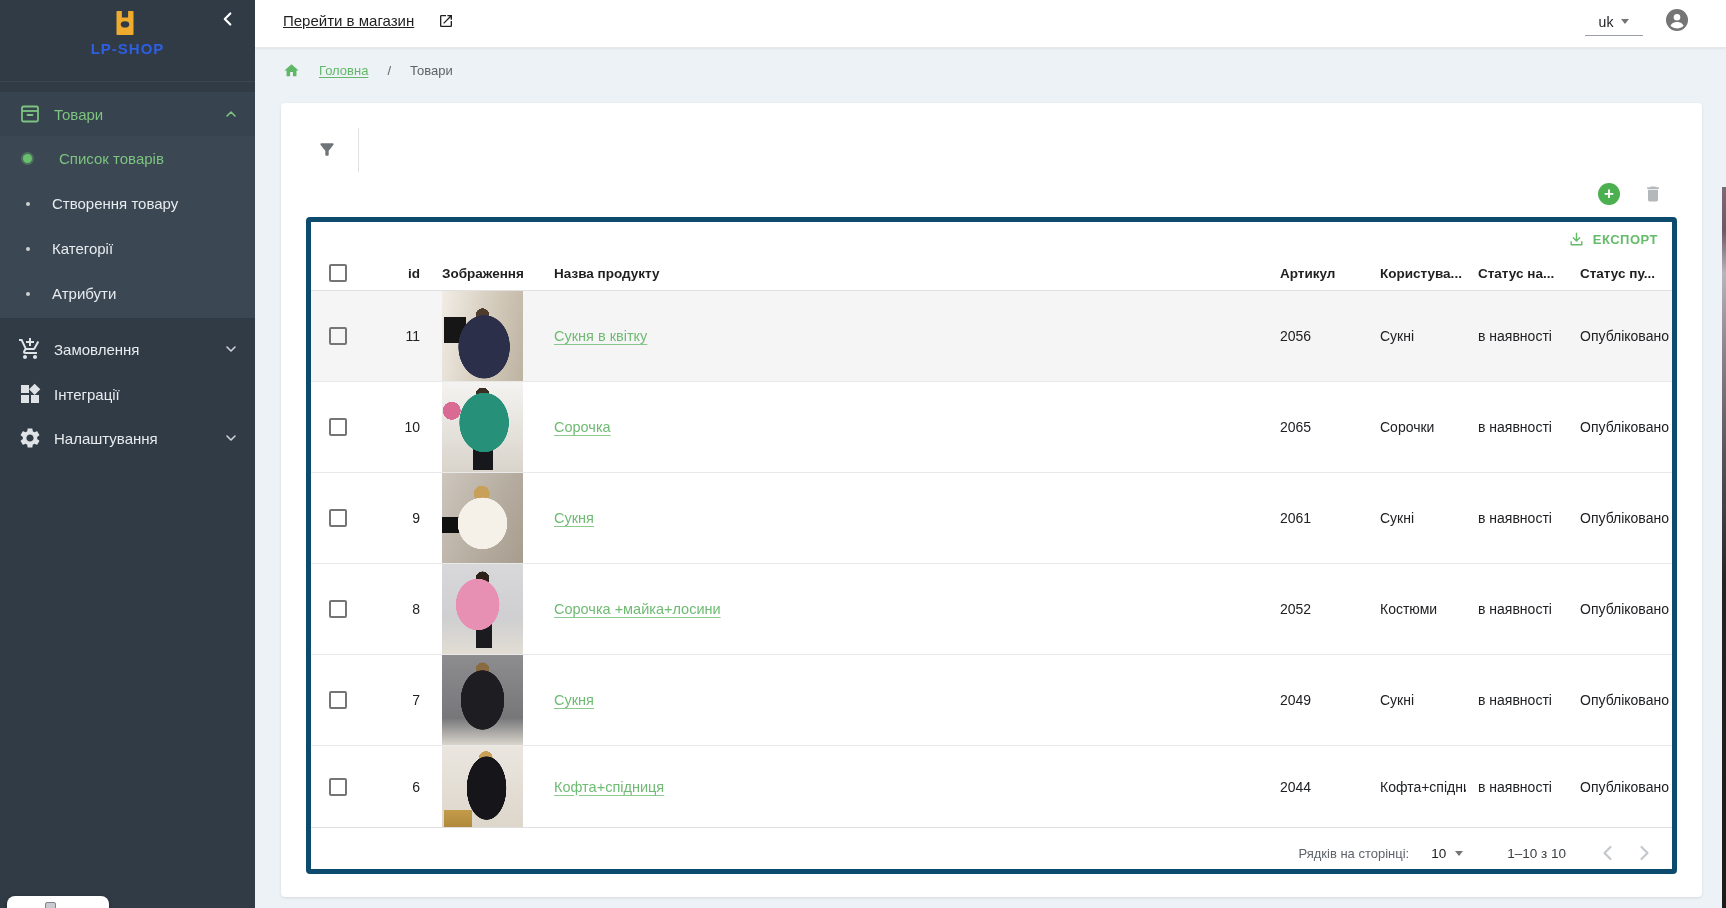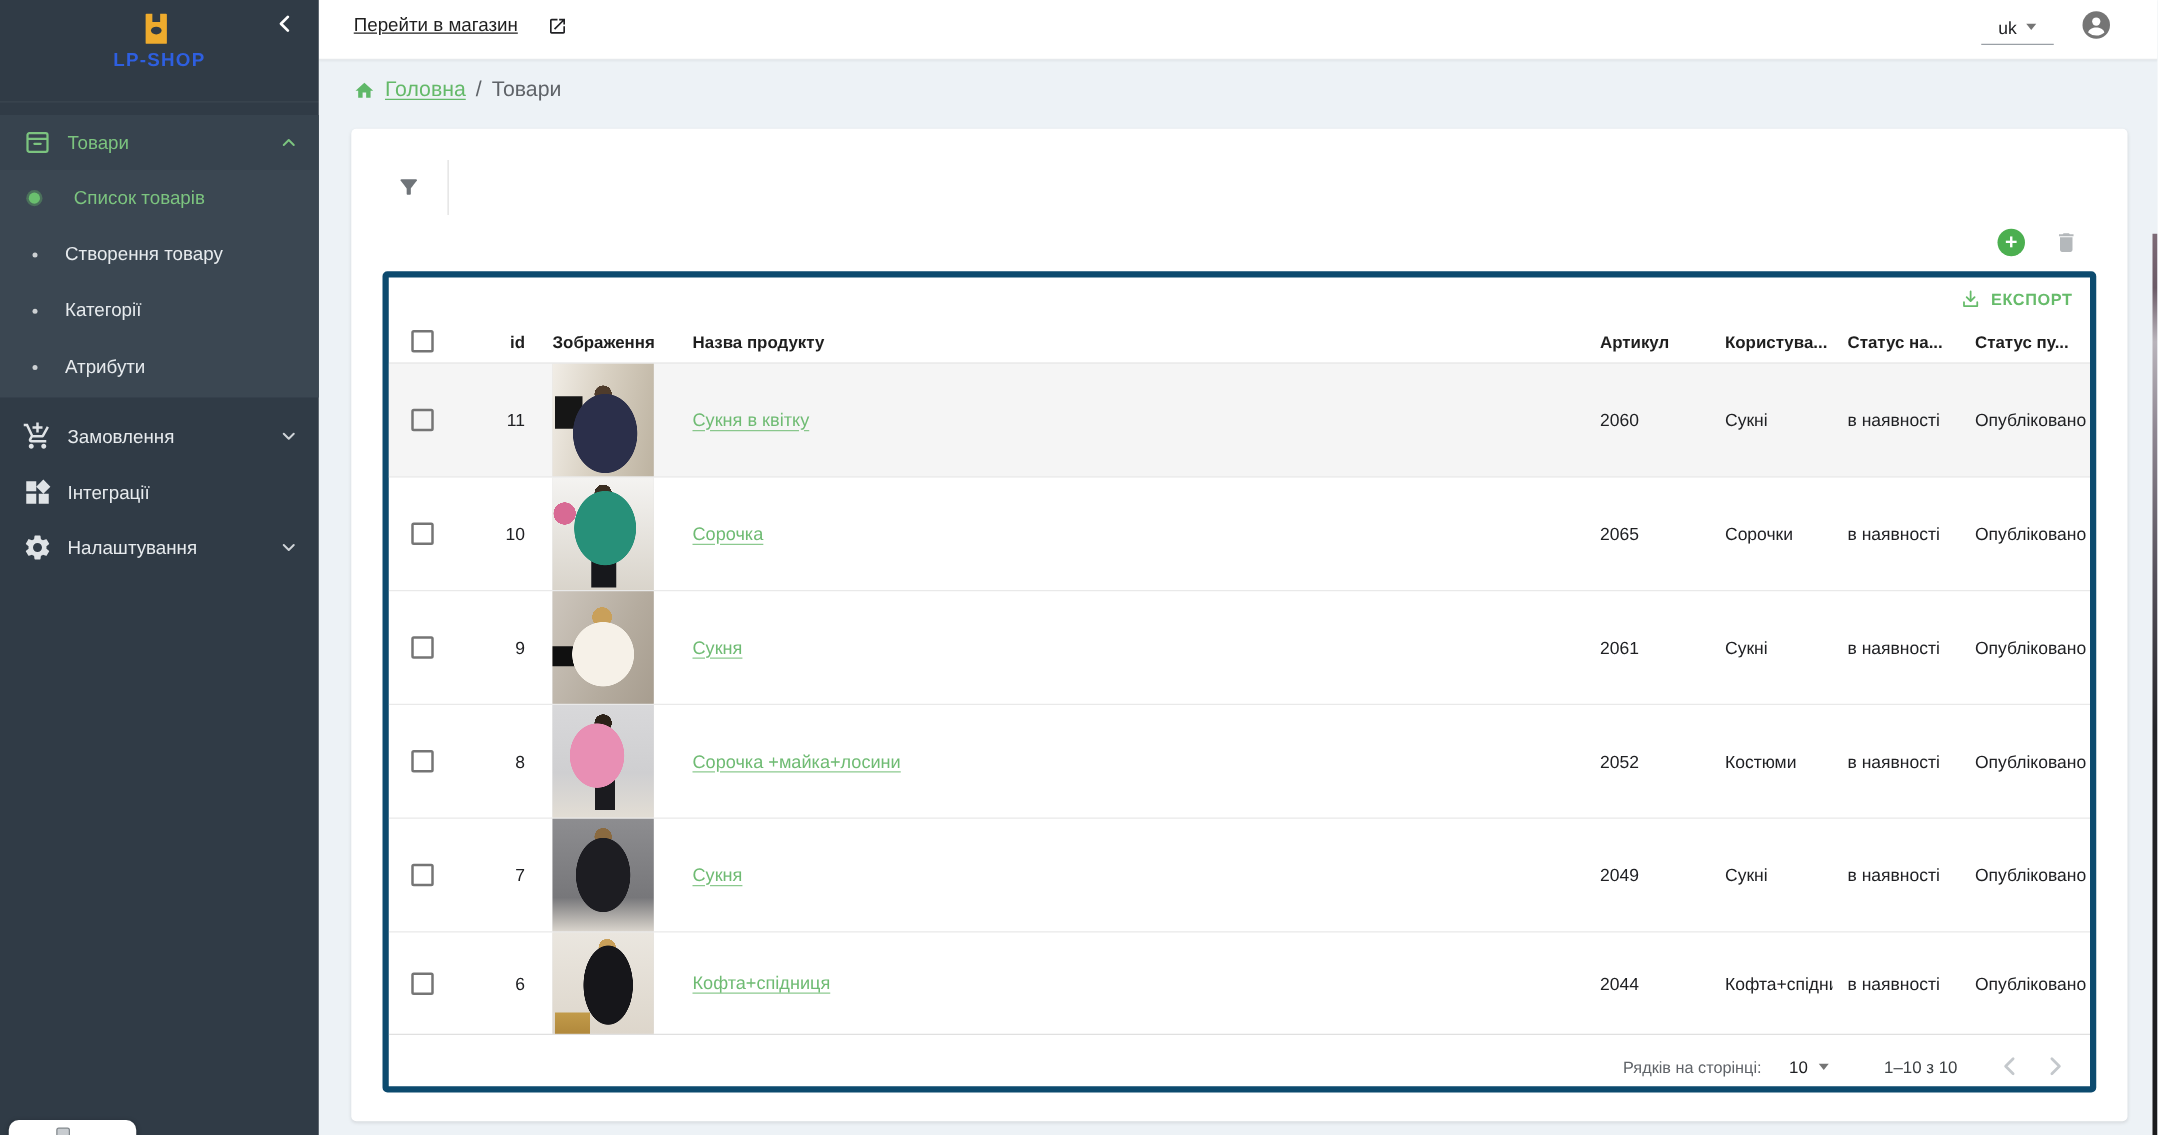--- a/index.html
+++ b/index.html
@@ -30,21 +30,21 @@
   .topbar { position:absolute; left:255px; top:0; width:1471px; height:48px; background:#ffffff; border-bottom:1px solid #e6e9ec; box-shadow:0 1px 2px rgba(0,0,0,0.06); z-index:4; }
   .shop-link { position:absolute; left:28px; top:12px; display:flex; align-items:center; gap:24px; cursor:pointer; }
   .shop-link span { font-size:15px; color:#1f1f1f; text-decoration:underline; }
   .lang-select { position:absolute; left:1330px; top:8px; width:58px; height:28px; border-bottom:1px solid #9aa0a6; display:flex; align-items:center; justify-content:center; gap:8px; cursor:pointer; }
   .lang-select span { font-size:14px; color:#202124; }
   .caret { width:0; height:0; border-left:4px solid transparent; border-right:4px solid transparent; border-top:5px solid #757575; }
   .avatar-btn { position:absolute; left:1410px; top:8px; width:24px; height:24px; cursor:pointer; }
 
   
   .content { position:absolute; left:255px; top:48px; width:1471px; height:860px; background:#edf2f6; }
-  .breadcrumb { position:absolute; left:28px; top:14px; display:flex; align-items:center; gap:8px; font-size:17px; }
+  .breadcrumb { position:absolute; left:28px; top:14px; display:flex; align-items:center; gap:19px; font-size:13px; }
   .bc-home { width:17px; height:17px; }
   .bc-link { color:#64b969; text-decoration:underline; text-underline-offset:2px; cursor:pointer; }
   .bc-sep { color:#5f6368; }
   .bc-current { color:#5f6368; }
 
   .big-card { position:absolute; left:26px; top:55px; width:1421px; height:794px; background:#ffffff; border-radius:4px; box-shadow:0 1px 3px rgba(0,0,0,0.10); }
   .filter-btn { position:absolute; left:36px; top:37px; width:20px; height:20px; cursor:pointer; }
   .filter-divider { position:absolute; left:77px; top:25px; width:1px; height:44px; background:#e0e0e0; }
   .add-btn { position:absolute; left:1317px; top:80px; width:22px; height:22px; border-radius:50%; background:#4caf50; color:#ffffff; font-size:17px; line-height:21px; text-align:center; font-weight:bold; cursor:pointer; }
   .trash-btn { position:absolute; left:1362px; top:81px; width:20px; height:20px; cursor:pointer; }
@@ -271,21 +271,21 @@
 
       <div class="t-row t-body-row hovered">
         <div class="c-check">
             <span class="checkbox"></span>
           </div>
         <div class="c-id">11</div>
         <div class="c-img">
             <div class="prod-img img-11"></div>
           </div>
         <div class="c-name"><span class="prod-link">Сукня в квітку</span></div>
-        <div class="c-sku">2060</div>
+        <div class="c-sku">2056</div>
         <div class="c-user">Сукні</div>
         <div class="c-stock">в наявності</div>
         <div class="c-pub">Опубліковано</div>
       </div>
 
       <div class="t-row t-body-row">
         <div class="c-check">
             <span class="checkbox"></span>
           </div>
         <div class="c-id">10</div>

